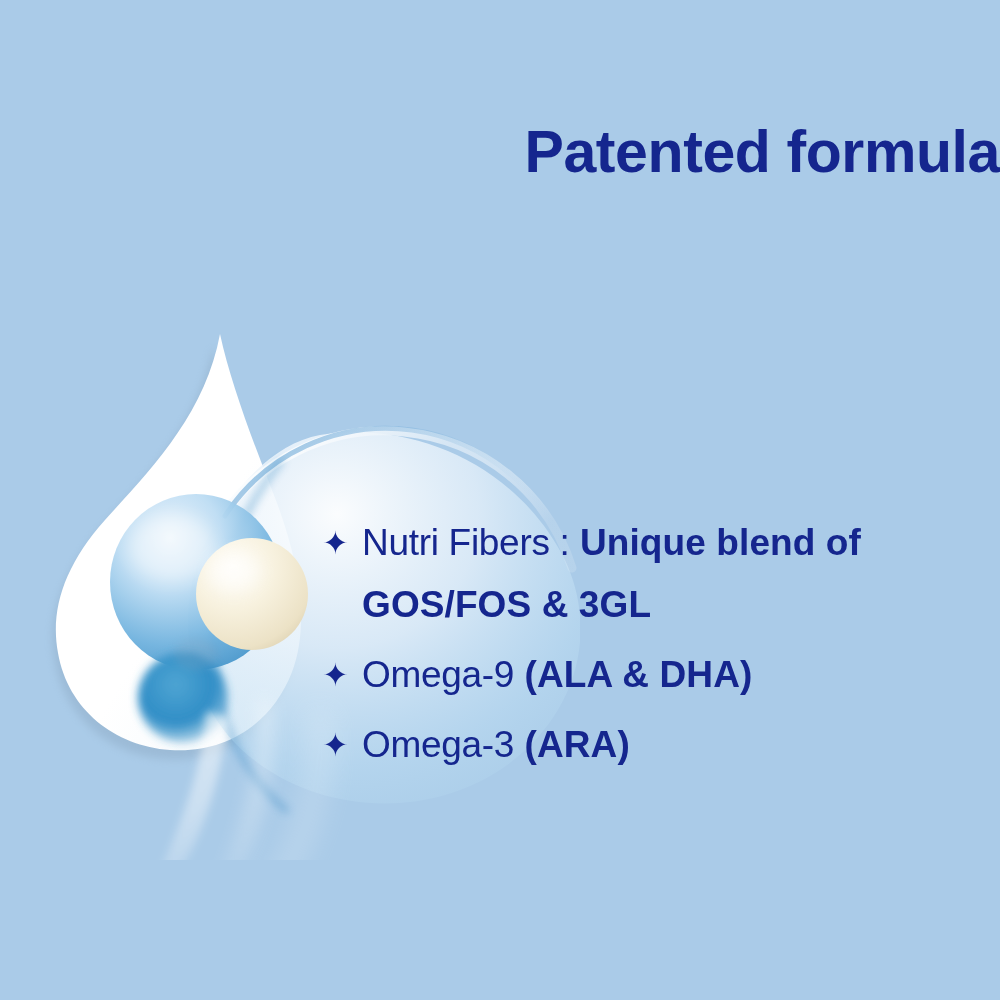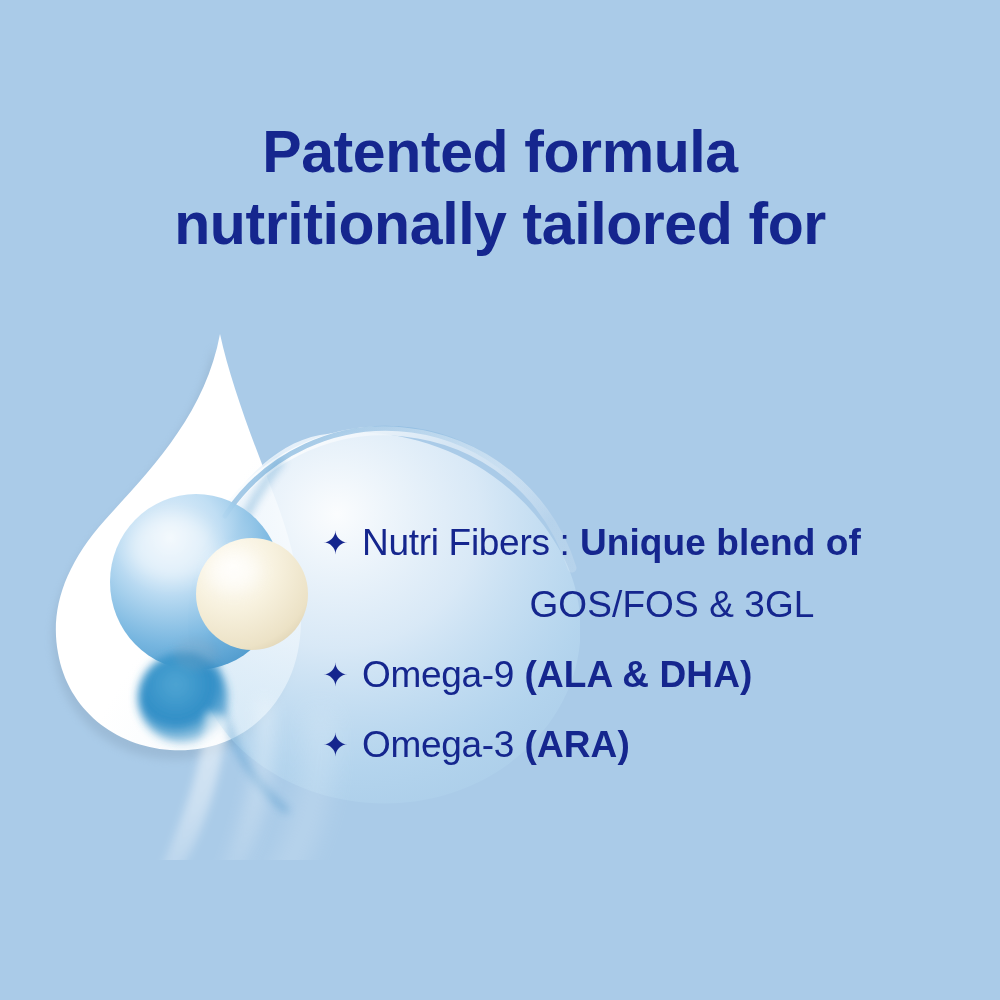--- a/index.html
+++ b/index.html
@@ -21,21 +21,21 @@
     width: 1000px;
     height: 1000px;
   }
 
   
   .headline {
     position: absolute;
     top: 76px;
     left: 0;
     width: 1000px;
-    text-align: center;
+    text-align: right;
     color: #15268e;
     font-weight: 700;
     font-size: 59px;
     line-height: 72px;
     letter-spacing: -0.4px;
     z-index: 40;
   }
   .headline .hl-line { display: block; white-space: nowrap; }
 
   
@@ -84,23 +84,22 @@
   .bullet-text .strong {
     font-weight: 400;
     letter-spacing: -0.3px;
   }
   .bullet-text .light {
     font-weight: 700;
     letter-spacing: 0.1px;
   }
   .bullet-wrap-line {
     display: block;
-    font-weight: 400;
+    font-weight: 700;
     letter-spacing: 0.1px;
-    text-align: center;
   }
 </style>
 </head>
 <body>
 
 <div class="stage">
 
   <div class="artwork">
     <svg viewBox="0 0 560 540" xmlns="http://www.w3.org/2000/svg">
       <defs>
@@ -257,21 +256,20 @@
                  C 164 618, 192 578, 210 530
                  C 232 472, 240 424, 238 380 Z" fill="url(#gSwoosh)" opacity="0.55" filter="url(#blurMd)"></path>
         <path d="M 300 392
                  C 306 470, 280 548, 226 604" fill="none" stroke="#ffffff" stroke-width="16" opacity="0.3" filter="url(#blurLg)"></path>
       </g>
     </svg>
   </div>
 
   <h1 class="headline">
     <span class="hl-line">Patented formula</span>
-    <span class="hl-line">nutritionally tailored for</span>
   </h1>
 
   <div class="bullets">
 
     <div class="bullet-row b1">
       <span class="bullet-mark">✦</span>
       <span class="bullet-text">
         <span class="strong">Nutri Fibers :</span><span class="light"> Unique blend of</span>
         <span class="bullet-wrap-line">GOS/FOS &amp; 3GL</span>
       </span>

